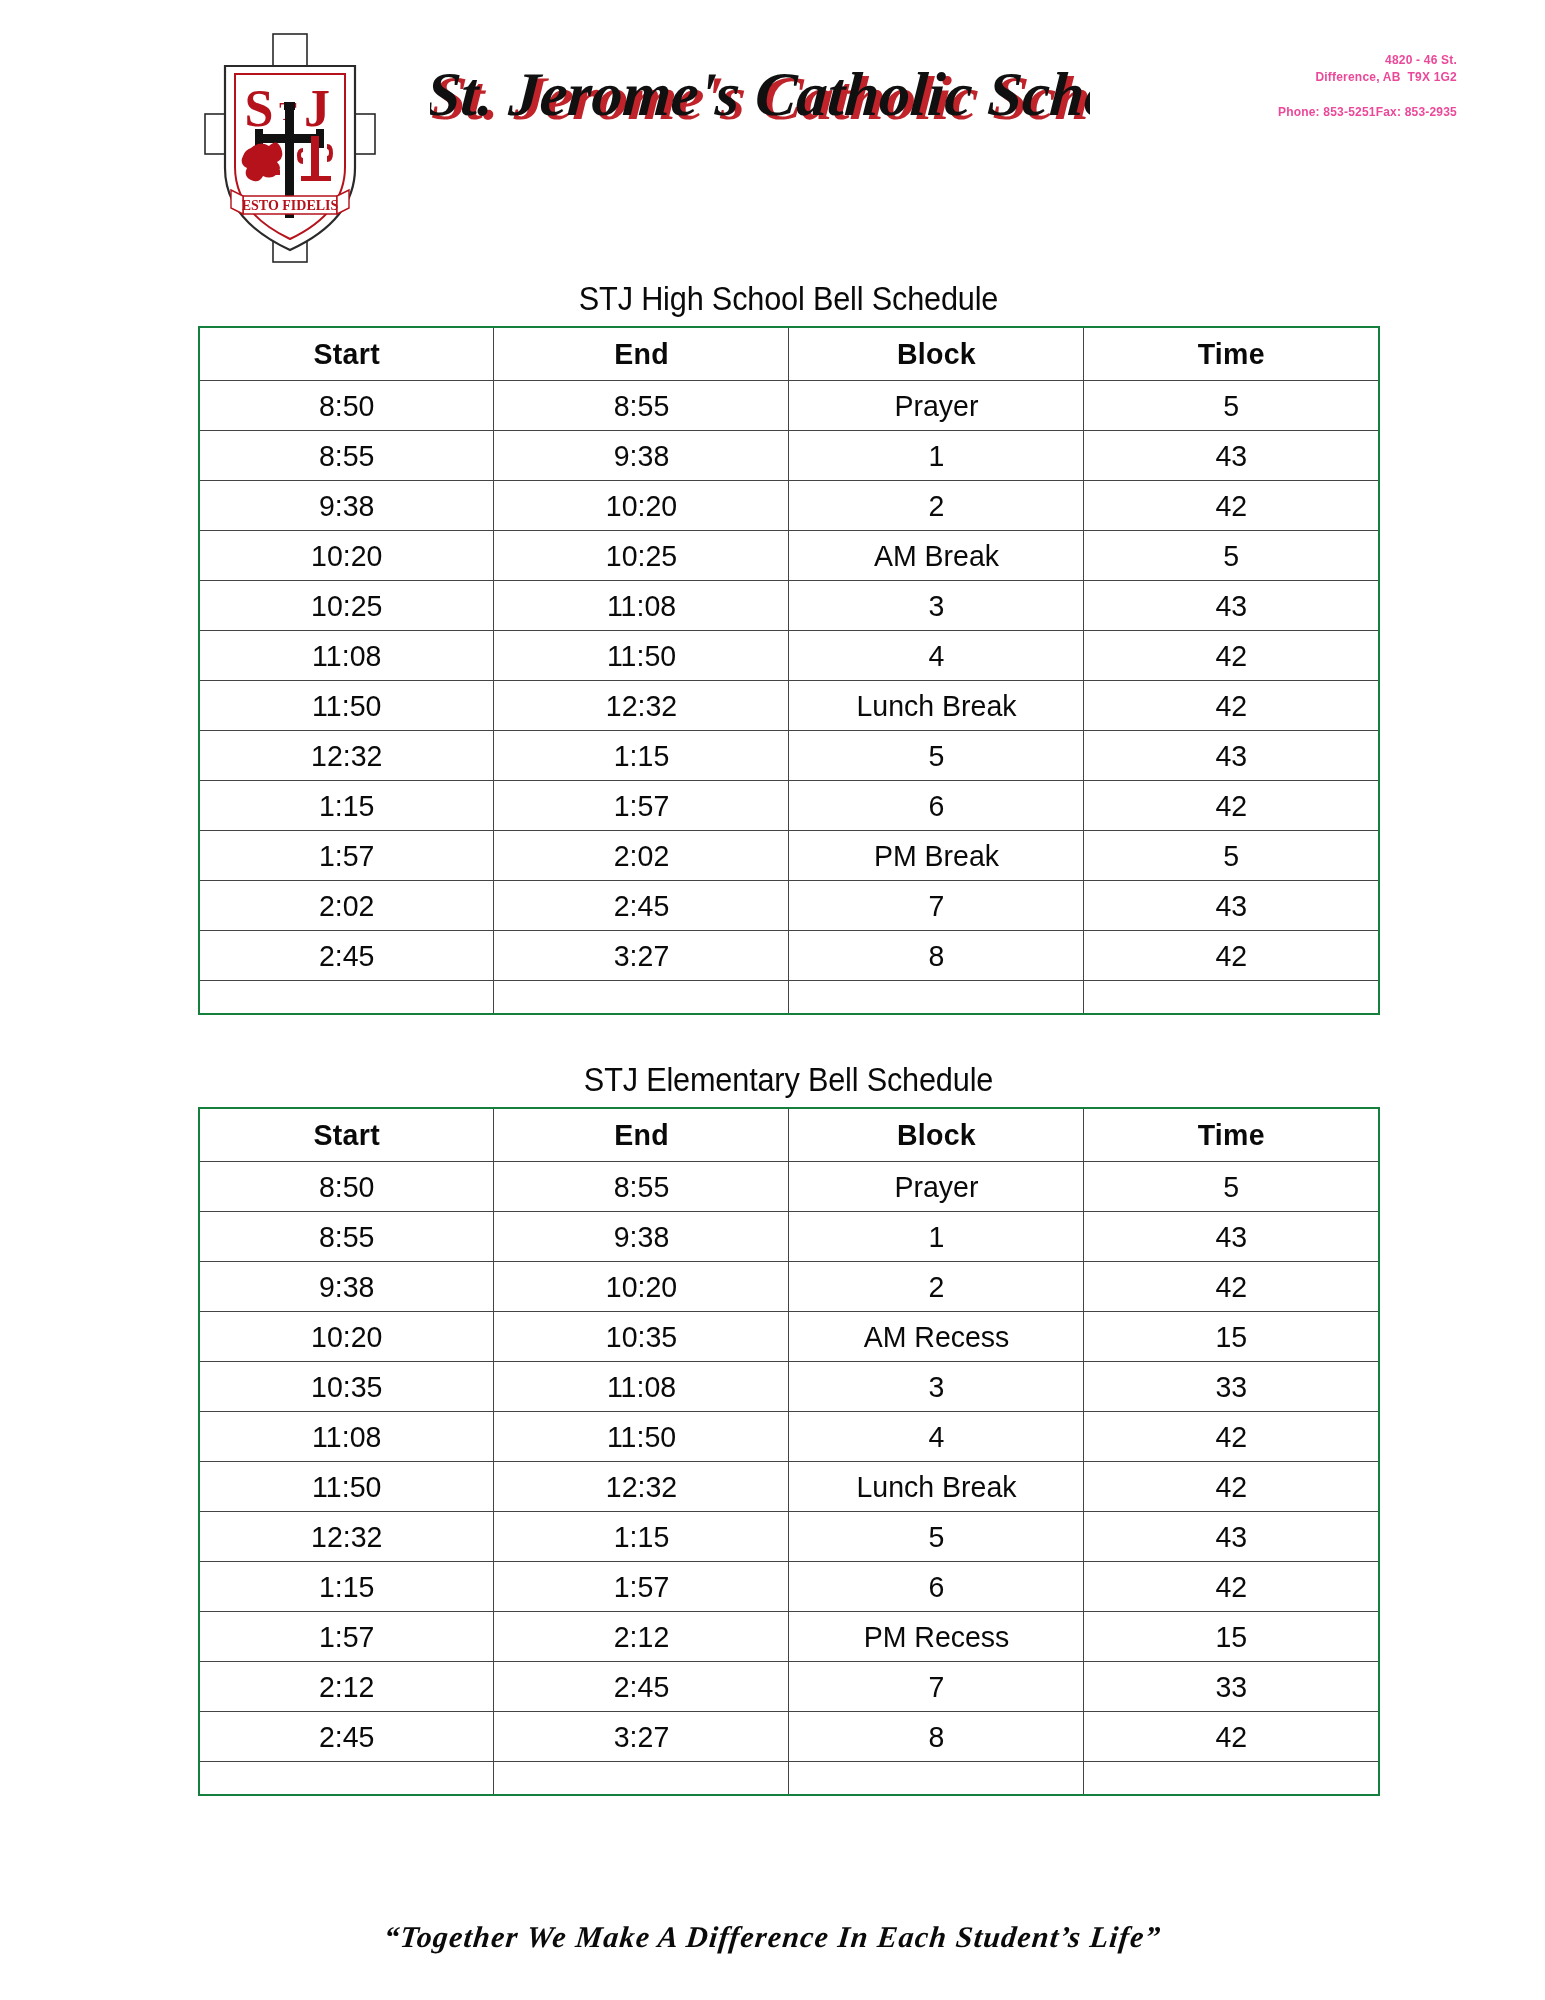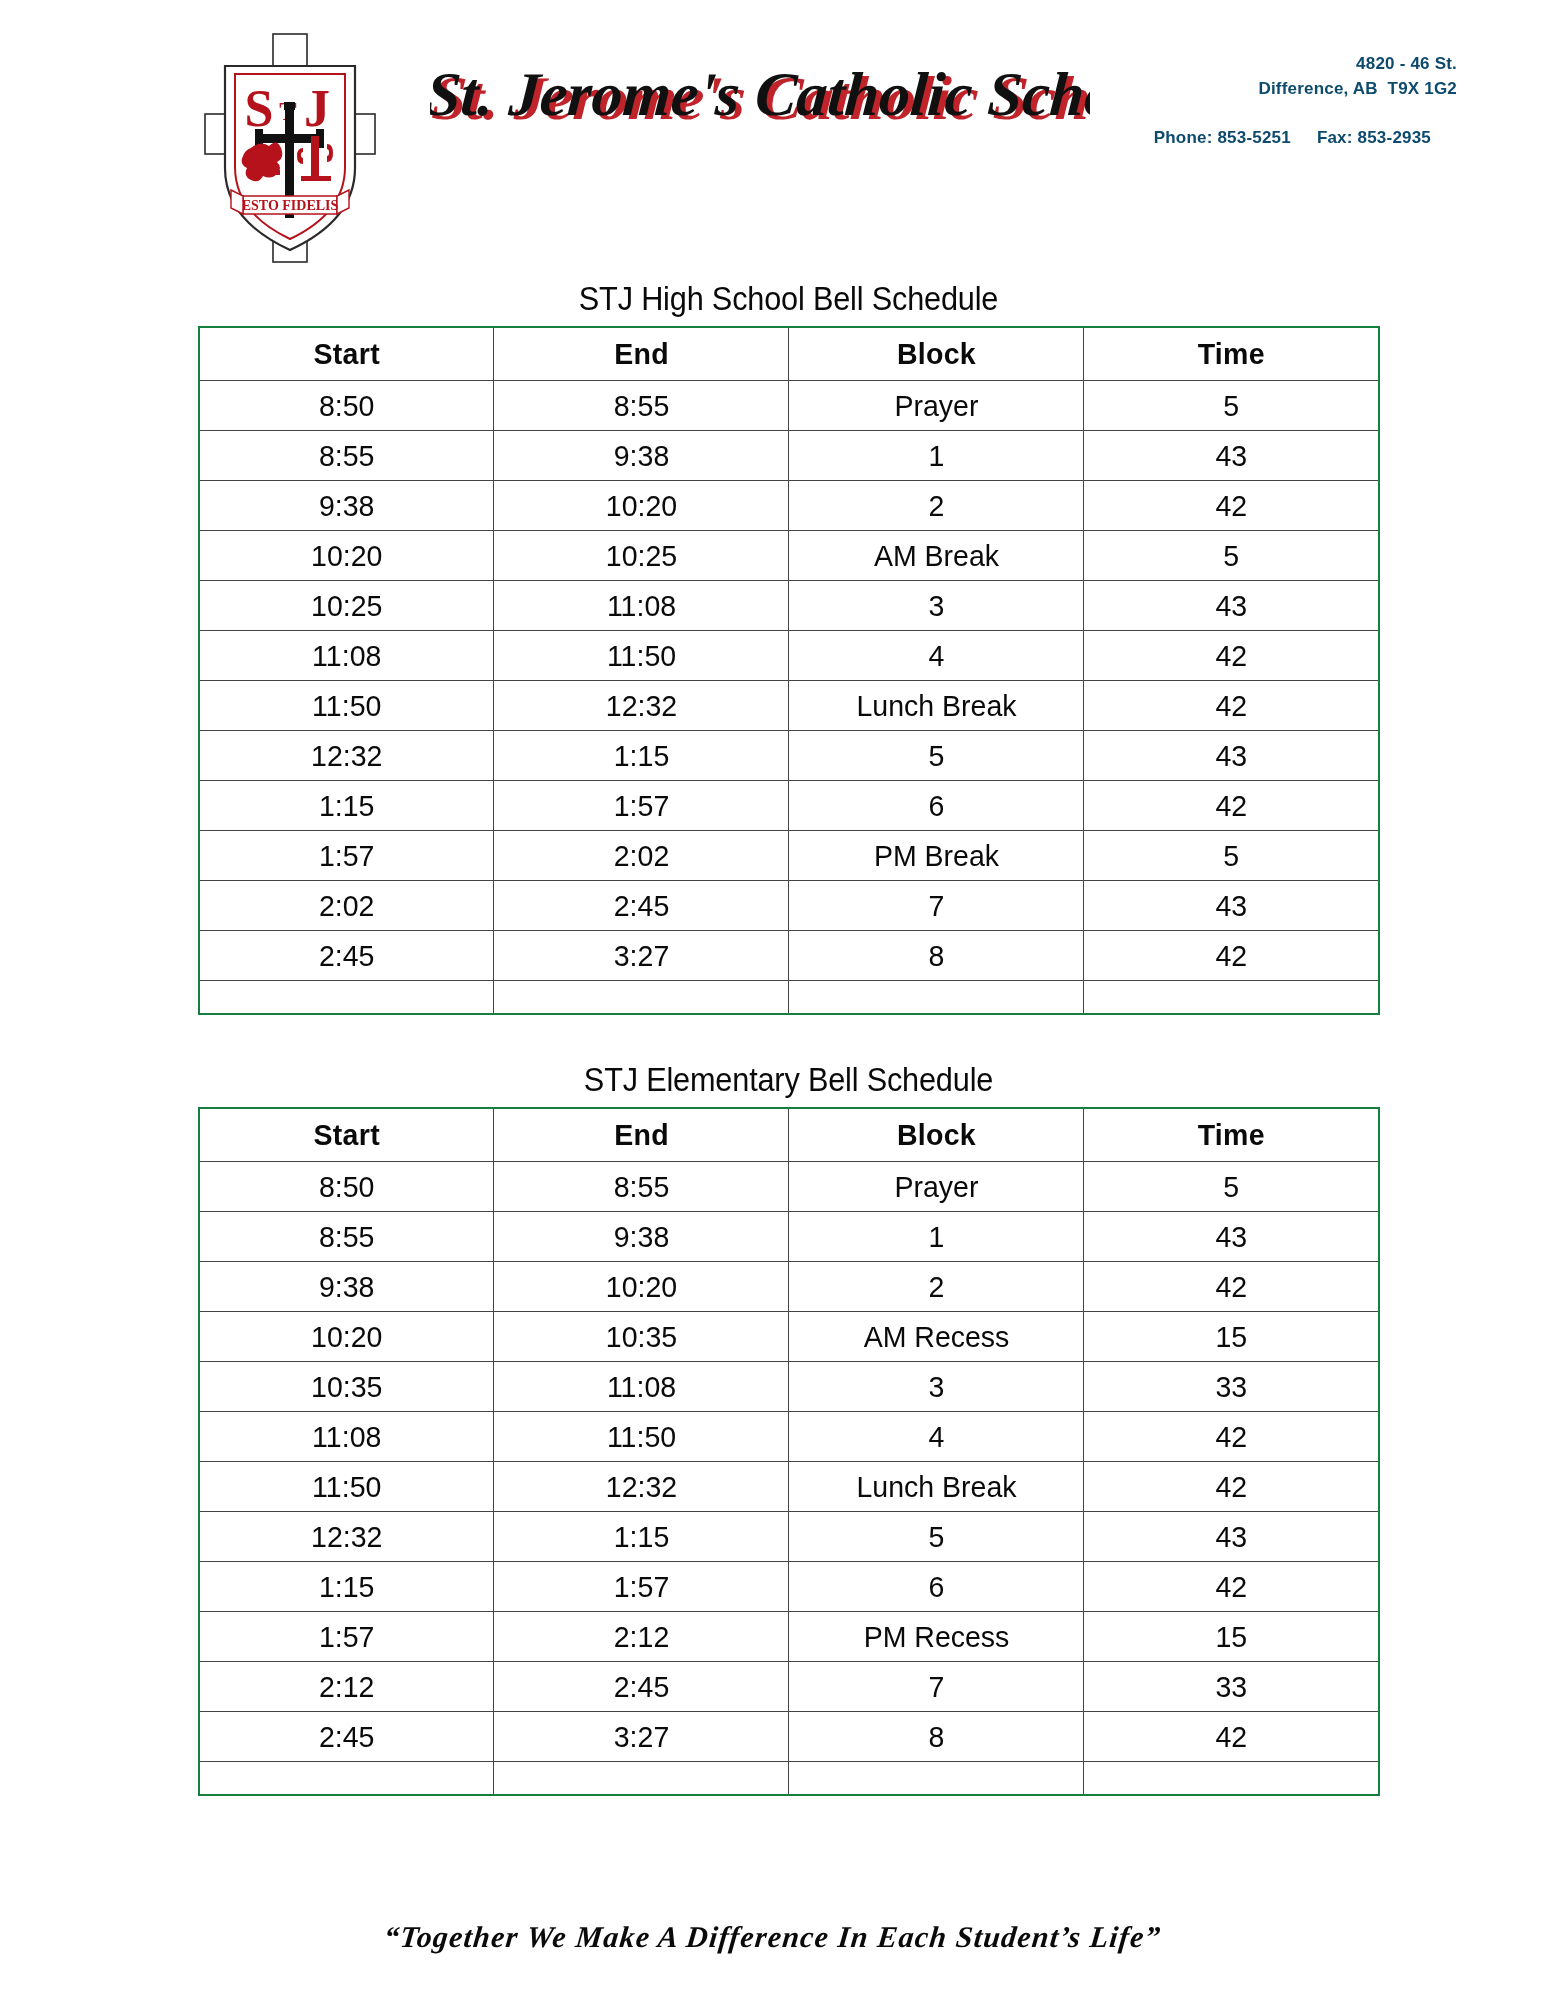--- a/index.html
+++ b/index.html
@@ -39,27 +39,27 @@
   }
   .school-title svg { display: block; }
 
   .contact-block {
     position: absolute;
     right: 88px;
     top: 52px;
     text-align: right;
     font-family: "Liberation Sans", sans-serif;
     font-weight: bold;
-    font-size: 17px;
+    font-size: 12px;
     line-height: 1.45;
     letter-spacing: 0.2px;
-    color: #0c4a6e;
+    color: #ec4899;
   }
   .contact-line { white-space: pre; }
-  .contact-phone span { padding-right: 26px; }
+  .contact-phone span { }
 
   
   .schedules {
     position: relative;
     padding: 0;
   }
 
   .sched-section { margin-bottom: 46px; margin-left: 32px; }
 
   .sched-title {

